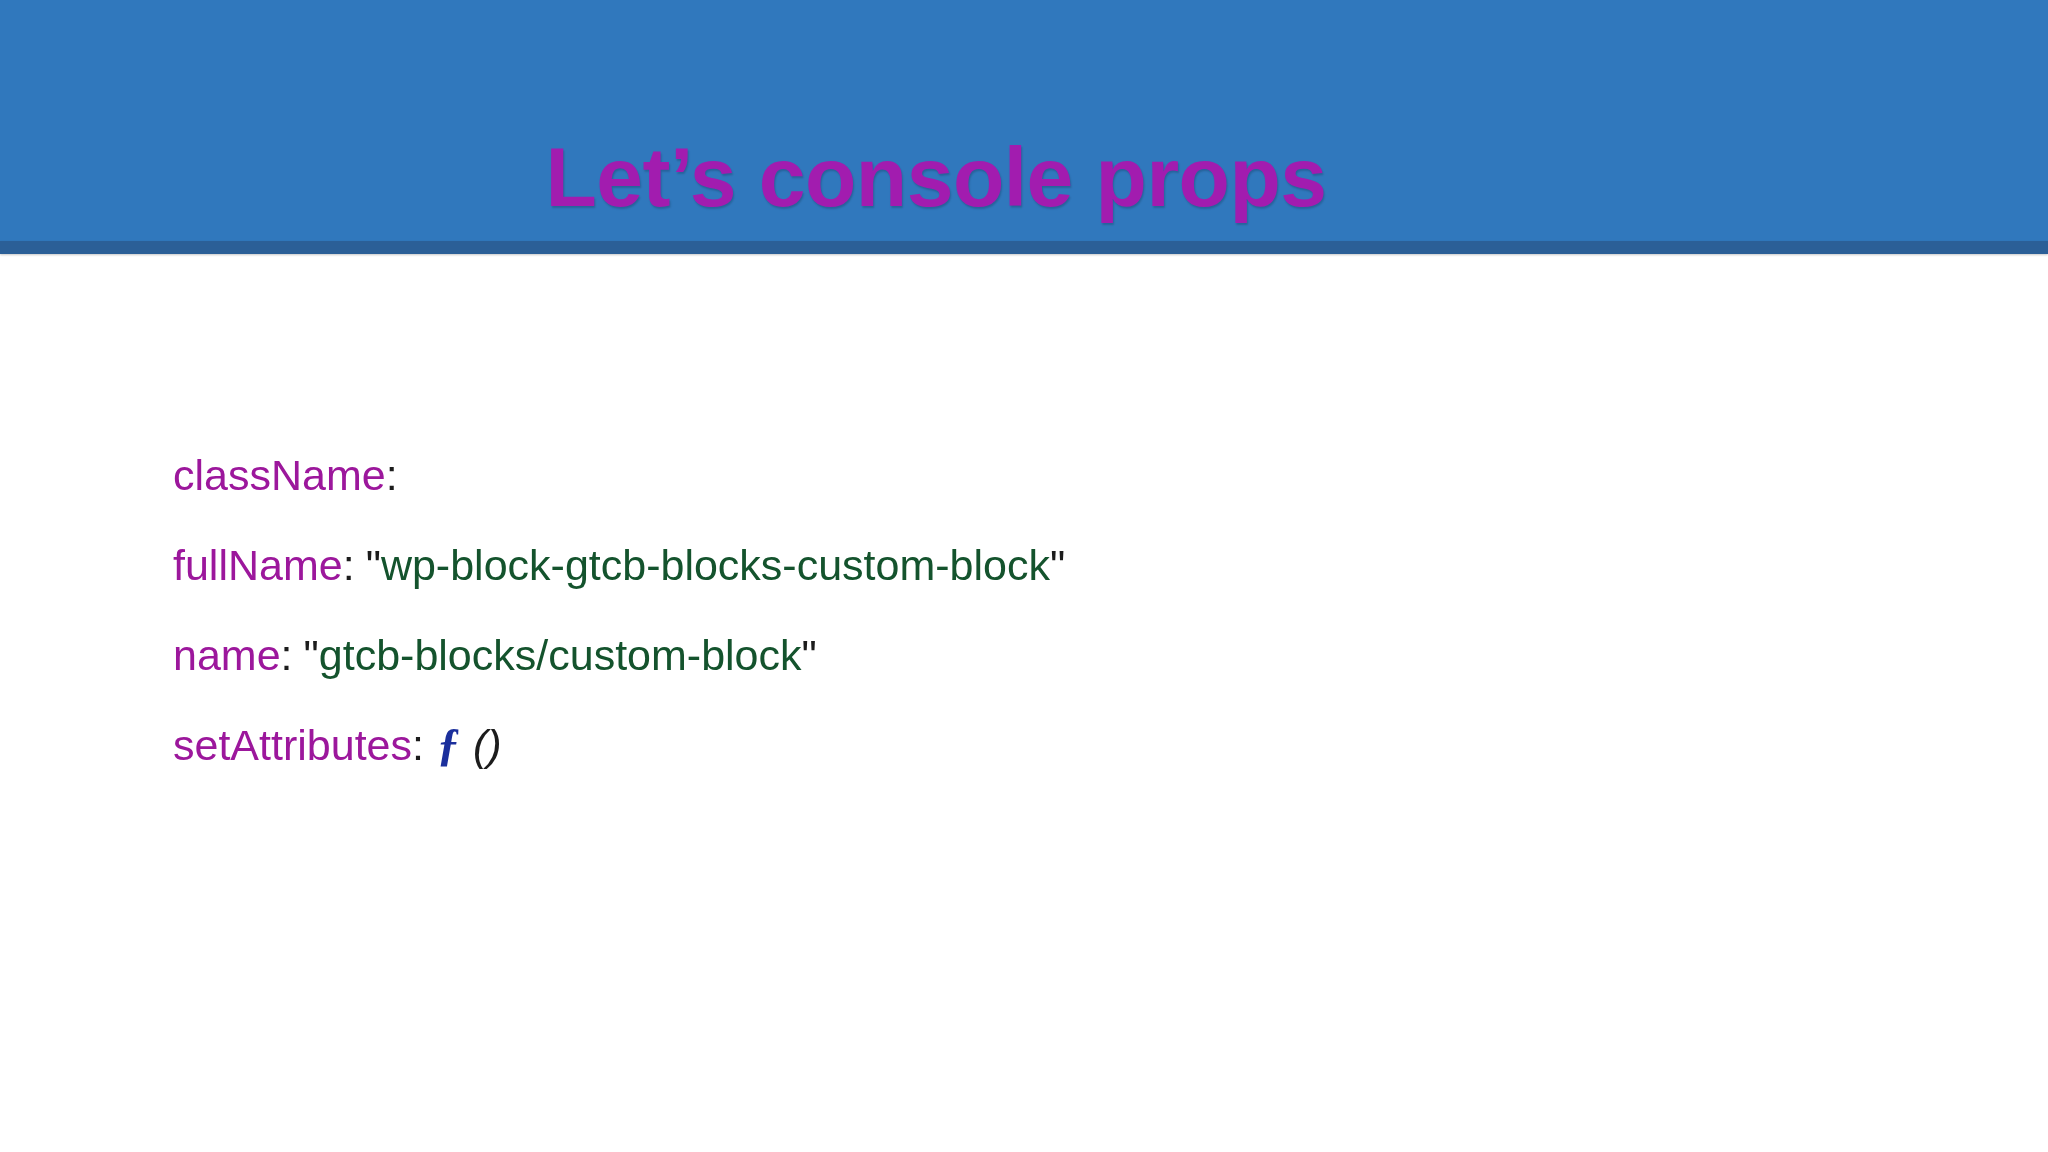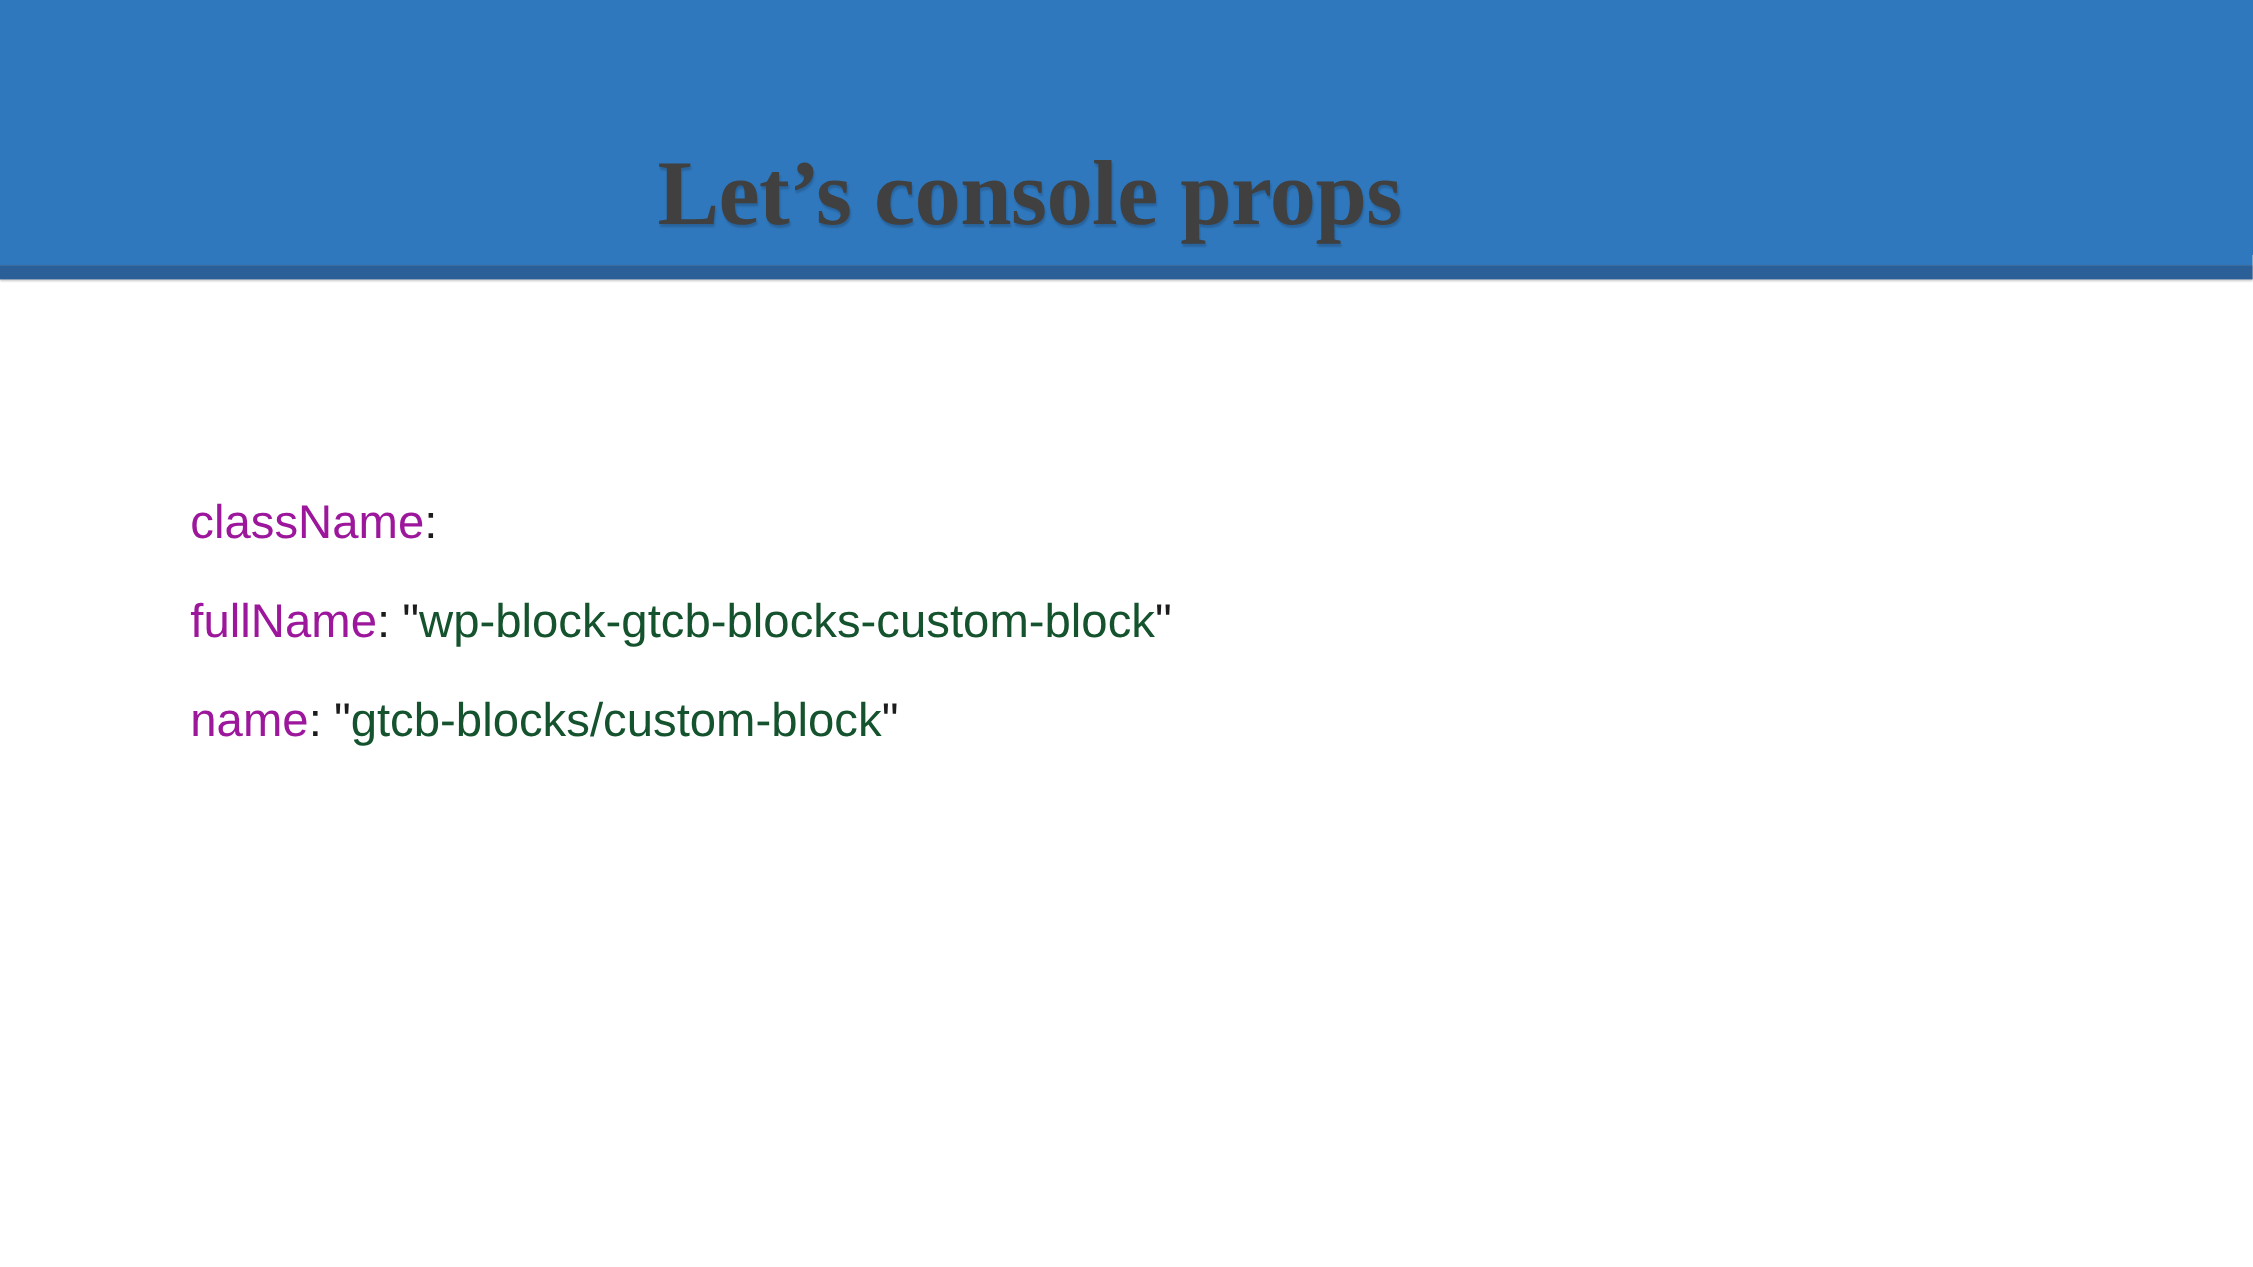--- a/index.html
+++ b/index.html
@@ -43,22 +43,22 @@
   }
   .slide-title {
     position: absolute;
     left: 0;
     top: 0;
     width: 1872px;
     height: 241px;
     display: flex;
     align-items: center;
     justify-content: center;
-    color: #404040;
-    font-family: Liberation Serif, serif;
+    color: #a21caf;
+    font-family: Liberation Sans, sans-serif;
     font-weight: bold;
     font-size: 84px;
     letter-spacing: -0.5px;
     line-height: 1;
     text-shadow: 1px 2px 2px rgba(0,0,0,0.18);
     white-space: nowrap;
     user-select: none;
   }
 
   
@@ -127,15 +127,18 @@
 
 
     <div class="console-line">
       <span class="tok-key">fullName</span><span class="tok-punct">:</span><span class="sp"></span><span class="tok-quote">"</span><span class="tok-string">wp-block-gtcb-blocks-custom-block</span><span class="tok-quote">"</span>
     </div>
 
     <div class="console-line">
       <span class="tok-key">name</span><span class="tok-punct">:</span><span class="sp"></span><span class="tok-quote">"</span><span class="tok-string">gtcb-blocks/custom-block</span><span class="tok-quote">"</span>
     </div>
 
+    <div class="console-line">
+      <span class="tok-key">setAttributes</span><span class="tok-punct">:</span><span class="sp"></span><span class="tok-fn">ƒ</span><span class="sp"></span><span class="tok-fn-parens">()</span>
+    </div>
 
   </div>
 </div>
 
 </body></html>

